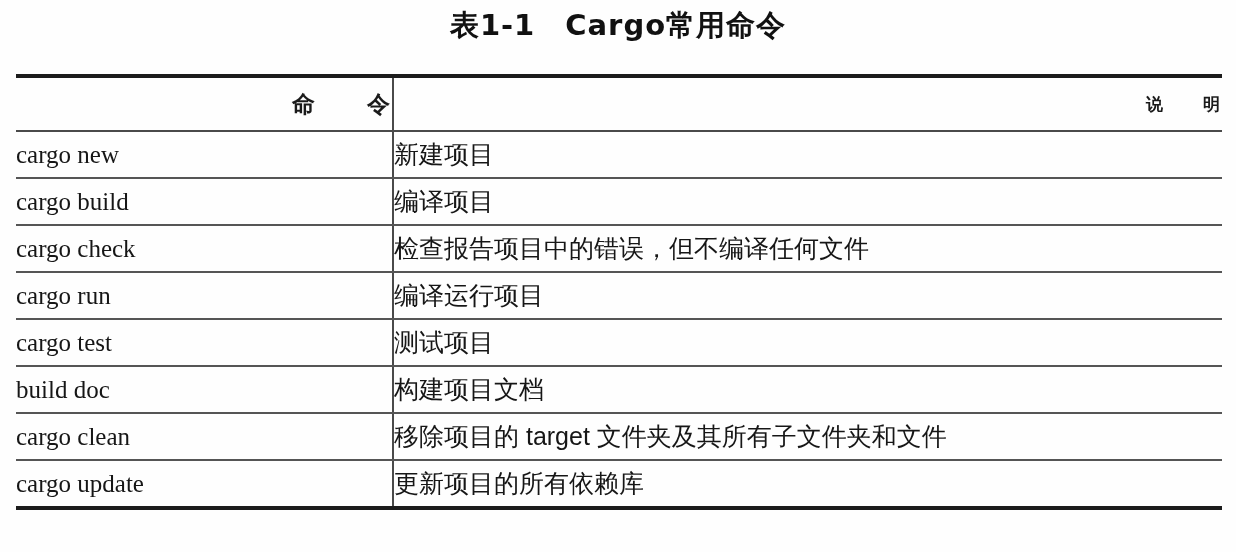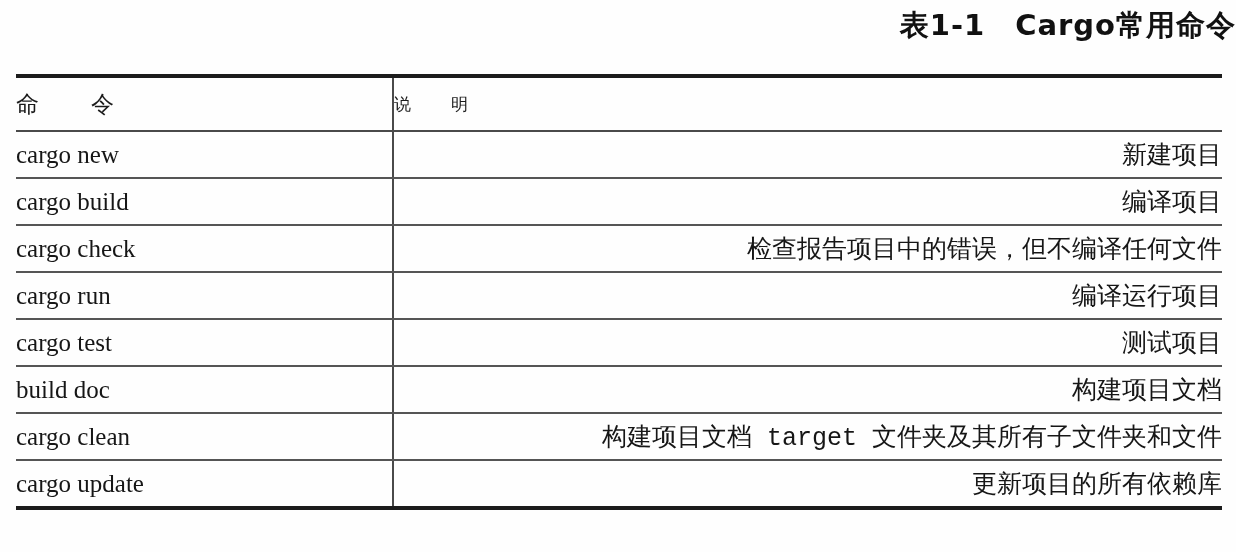--- a/index.html
+++ b/index.html
@@ -21,21 +21,21 @@
     height: 552px;
     background: #fefefe;
   }
 
   
   .caption {
     position: absolute;
     top: 6px;
     left: 0;
     width: 1236px;
-    text-align: right;
+    text-align: center;
     font-family: "DejaVu Sans", "Liberation Sans", sans-serif;
     font-weight: bold;
     font-size: 29px;
     letter-spacing: 1px;
     color: #111111;
     white-space: pre;
   }
 
   
   .table-wrap {
@@ -56,25 +56,25 @@
 
   
   table.cargo-table {
     border-top: 4px solid #1c1c1c;
     border-bottom: 4px solid #1c1c1c;
   }
 
   table.cargo-table thead th {
     height: 52px;
     padding: 0;
-    font-weight: normal;
+    font-weight: bold;
     font-size: 25px;
     border-bottom: 2px solid #4a4a4a;
     vertical-align: middle;
-    text-align: left;
+    text-align: right;
     white-space: pre;
   }
 
   table.cargo-table thead th.h-cmd {
     border-right: 2px solid #4a4a4a;
     font-family: "DejaVu Sans", "Liberation Sans", sans-serif;
     font-size: 23px;
     letter-spacing: 2px;
   }
   table.cargo-table thead th.h-desc {
@@ -97,23 +97,22 @@
 
   td.cell-cmd {
     border-right: 2px solid #4a4a4a;
     padding-left: 127px;
     font-family: "Liberation Serif", "DejaVu Serif", serif;
     color: #161616;
   }
 
   td.cell-desc {
     padding-left: 147px;
-    font-family: Liberation Mono, monospace;
+    font-family: Liberation Sans, sans-serif;
     color: #161616;
-    text-align: right;
   }
 </style>
 </head>
 <body>
 
 <div id="page">
 
   <div class="caption">表1-1　Cargo常用命令</div>
 
   <div class="table-wrap">
@@ -148,21 +147,21 @@
           <tr>
             <td class="cell-cmd">cargo test</td>
             <td class="cell-desc">测试项目</td>
           </tr>
           <tr>
             <td class="cell-cmd">build doc</td>
             <td class="cell-desc">构建项目文档</td>
           </tr>
           <tr>
             <td class="cell-cmd">cargo clean</td>
-            <td class="cell-desc">构建项目文档 target 文件夹及其所有子文件夹和文件</td>
+            <td class="cell-desc">移除项目的 target 文件夹及其所有子文件夹和文件</td>
           </tr>
           <tr>
             <td class="cell-cmd">cargo update</td>
             <td class="cell-desc">更新项目的所有依赖库</td>
           </tr>
         </tbody>
     </table>
   </div>
 
 </div>

